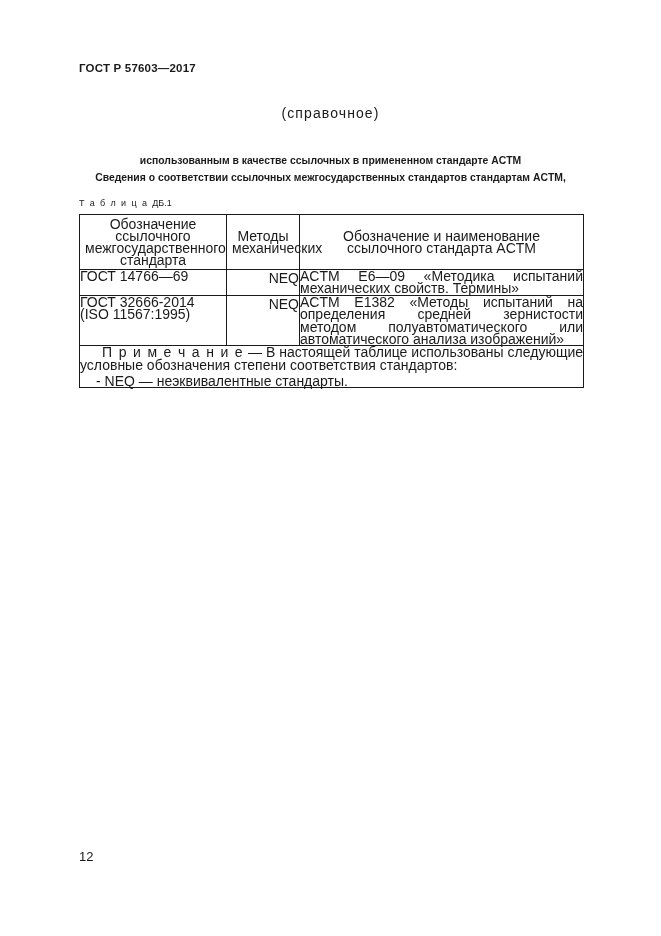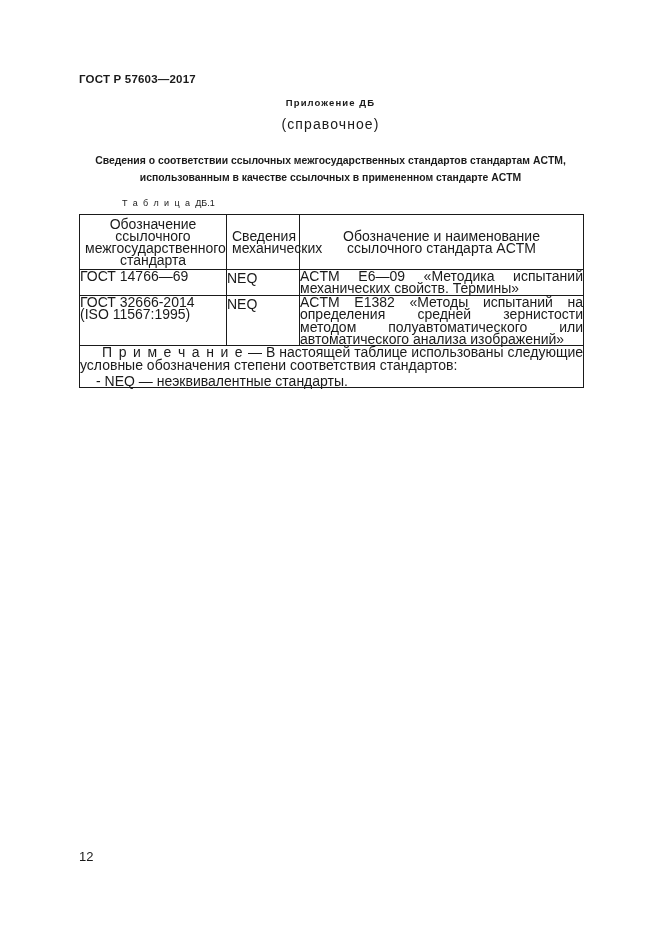--- a/index.html
+++ b/index.html
@@ -23,21 +23,20 @@
 
   
   .doc-header {
     position: absolute;
     left: 79px;
     top: 62px;
     font-size: 11.5px;
     font-weight: bold;
     letter-spacing: 0.2px;
     white-space: nowrap;
-    margin-top: 11px;
   }
 
   
   .appendix-block {
     position: absolute;
     left: 0;
     right: 0;
     top: 97px;
     text-align: center;
   }
@@ -65,21 +64,20 @@
   }
   .main-title .ln { display: block; }
 
   
   .table-caption {
     position: absolute;
     left: 79px;
     top: 198px;
     font-size: 9px;
     letter-spacing: 1.4px;
-    margin-left: 43px;
   }
   .table-caption .tnum { letter-spacing: 0; }
 
   
   .ref-table {
     position: absolute;
     left: 79px;
     top: 214px;
     width: 504px;
     border-collapse: collapse;
@@ -103,21 +101,21 @@
     line-height: 12px;
     padding: 3px 5px;
   }
   .hdr-3 { padding: 3px 10px; }
 
   .cell-pad {
     padding: 5px 7px 5px 8px;
     line-height: 12.2px;
   }
   .cell-center {
-    text-align: left;
+    text-align: right;
     padding-top: 5px;
   }
   .cell-desc {
     text-align: justify;
     text-align-last: left;
     padding: 5px 9px 5px 9px;
     line-height: 12.4px;
     hyphens: manual;
   }
   .nowrap { white-space: nowrap; }
@@ -147,48 +145,47 @@
   }
 </style>
 </head>
 <body>
 
 <div class="page">
 
   <div class="doc-header">ГОСТ Р 57603—2017</div>
 
   <div class="appendix-block">
-    <div class="appendix-title">Приложение ДБ</div>
     <div class="appendix-sub">(справочное)</div>
   </div>
 
   <div class="main-title">
+    <span class="ln">использованным в качестве ссылочных в примененном стандарте ACTM</span>
     <span class="ln">Сведения о соответствии ссылочных межгосударственных стандартов стандартам ACTM,</span>
-    <span class="ln">использованным в качестве ссылочных в примененном стандарте ACTM</span>
   </div>
 
   <div class="table-caption">
     <span>Т а б л и ц а</span>
     <span class="tnum">ДБ.1</span>
   </div>
 
   <table class="ref-table">
     <colgroup>
       <col class="col-1">
       <col class="col-2">
       <col class="col-3">
     </colgroup>
     <thead>
       <tr>
         <th>
           <div>Обозначение ссылочного</div>
           <div>межгосударственного стандарта</div>
         </th>
         <th>
-          <div>Сведения</div>
+          <div>Методы</div>
           <div>механических</div>
         </th>
         <th class="hdr-3">Обозначение и наименование ссылочного стандарта ACTM</th>
       </tr>
     </thead>
     <tbody>
       <tr>
         <td class="cell-pad">
           <div class="nowrap">ГОСТ 14766—69</div>
         </td>

